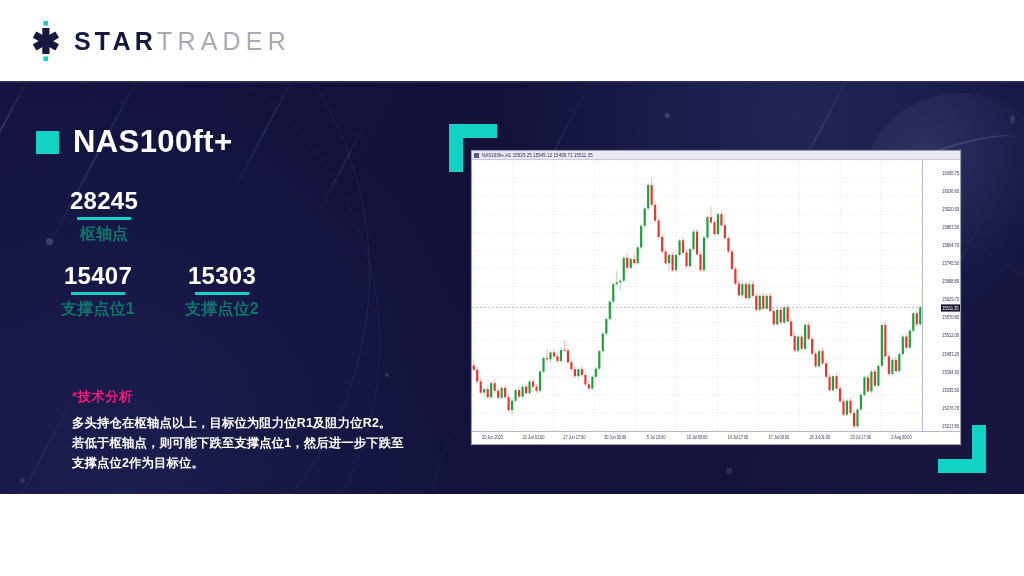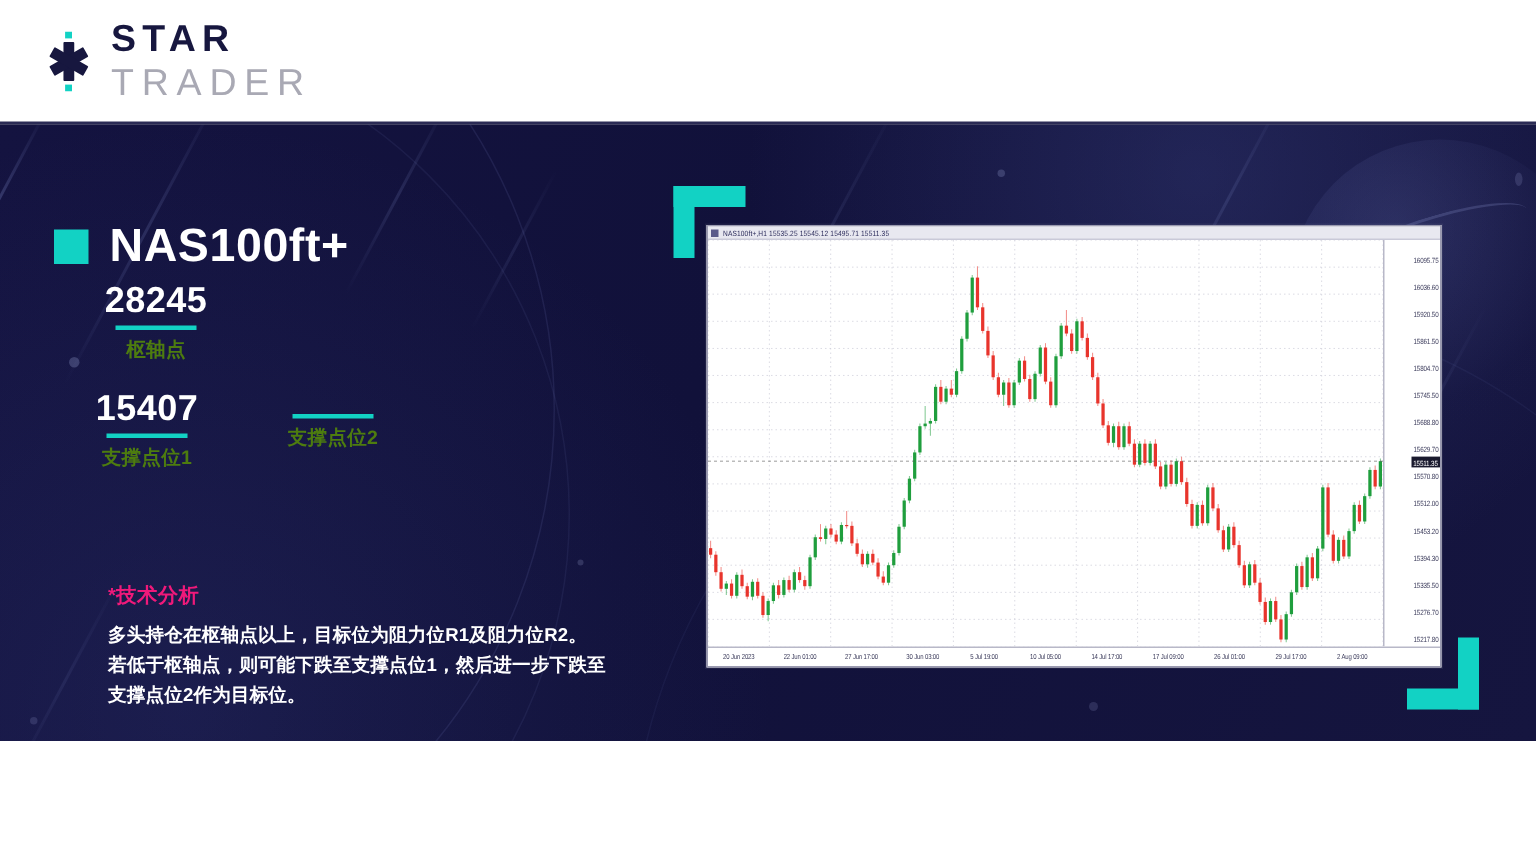--- a/index.html
+++ b/index.html
@@ -10,21 +10,21 @@
   }
   .page { position:relative; width:1024px; height:576px; background:#ffffff; }
 
   
   .header {
     position:absolute; left:0; top:0; width:1024px; height:82px;
     background:#ffffff; display:flex; align-items:center; padding-left:28px;
   }
   .logo { display:flex; align-items:center; gap:10px; }
   .logo-mark { position:relative; width:36px; height:40px; flex:none; }
-  .logo-word { display:flex; align-items:baseline; letter-spacing:4.2px;flex-direction:column; }
+  .logo-word { display:flex; align-items:baseline; letter-spacing:4.2px; }
   .logo-star {
     font-size:25px; font-weight:bold; color:#17173F;
   }
   .logo-trader {
     font-size:25px; font-weight:normal; color:#A9A9B4; letter-spacing:5.2px;
   }
   .header-rule {
     position:absolute; left:0; top:81px; width:1024px; height:2px;
     background:#2b2b55;
   }
@@ -63,41 +63,41 @@
     position:absolute; border-radius:50%;
     border:1px solid rgba(130,140,210,0.13);
   }
   .glowdot {
     position:absolute; border-radius:50%;
     background:rgba(175,185,235,0.55);
   }
 
   
   .title-row {
-    position:absolute; left:36px; top:146px; display:flex; align-items:center; gap:14px;
+    position:absolute; left:36px; top:124px; display:flex; align-items:center; gap:14px;
   }
   .title-square { width:23px; height:23px; background:#12D2C4; flex:none; }
   .title-text {
     font-size:31px; font-weight:bold; color:#ffffff; letter-spacing:0.4px;
   }
 
   .pivots { position:absolute; left:36px; top:188px; width:260px; }
   .pivot-row { display:flex; }
   .pivot {
     width:124px; text-align:center; margin-bottom:8px;
   }
   .pivot.solo { width:124px; margin-left:6px; }
   .pivot-val {
     font-size:24px; font-weight:bold; color:#ffffff; line-height:1.1; letter-spacing:0.3px;
   }
   .pivot-bar {
     width:54px; height:2.5px; background:#12D2C4; margin:3px auto 4px auto;
   }
   .pivot-lbl {
-    font-size:13px; color:#4d7c0f; font-weight:bold; letter-spacing:0.2px;
+    font-size:16px; color:#0f766e; font-weight:bold; letter-spacing:0.2px;
   }
 
   .analysis { position:absolute; left:28px; top:388px; width:380px;margin-left:44px; }
   .analysis-head {
     font-size:13.5px; font-weight:bold; color:#F0197A; margin-bottom:7px; letter-spacing:0.3px;
   }
   .analysis-body {
     font-size:12.4px; color:#ffffff; line-height:1.62; font-weight:bold; letter-spacing:0.1px;
   }
 
@@ -227,27 +227,28 @@
   </div>
 
   <div class="pivots">
     <div class="pivot-row">
       <div class="pivot solo">
         <div class="pivot-val">28245</div>
         <div class="pivot-bar"></div>
         <div class="pivot-lbl">枢轴点</div>
       </div>
     </div>
-    <div class="pivot-row" style="margin-top:10px;align-items:center;">
+    <div class="pivot-row" style="margin-top:10px;">
       <div class="pivot">
         <div class="pivot-val">15407</div>
         <div class="pivot-bar"></div>
         <div class="pivot-lbl">支撑点位1</div>
       </div>
       <div class="pivot">
+        <div class="pivot-val">15303</div>
         <div class="pivot-bar"></div>
         <div class="pivot-lbl">支撑点位2</div>
       </div>
     </div>
   </div>
 
   <div class="analysis">
     <div class="analysis-head">*技术分析</div>
     <div class="analysis-body">多头持仓在枢轴点以上，目标位为阻力位R1及阻力位R2。</div>
     <div class="analysis-body">若低于枢轴点，则可能下跌至支撑点位1，然后进一步下跌至</div>

